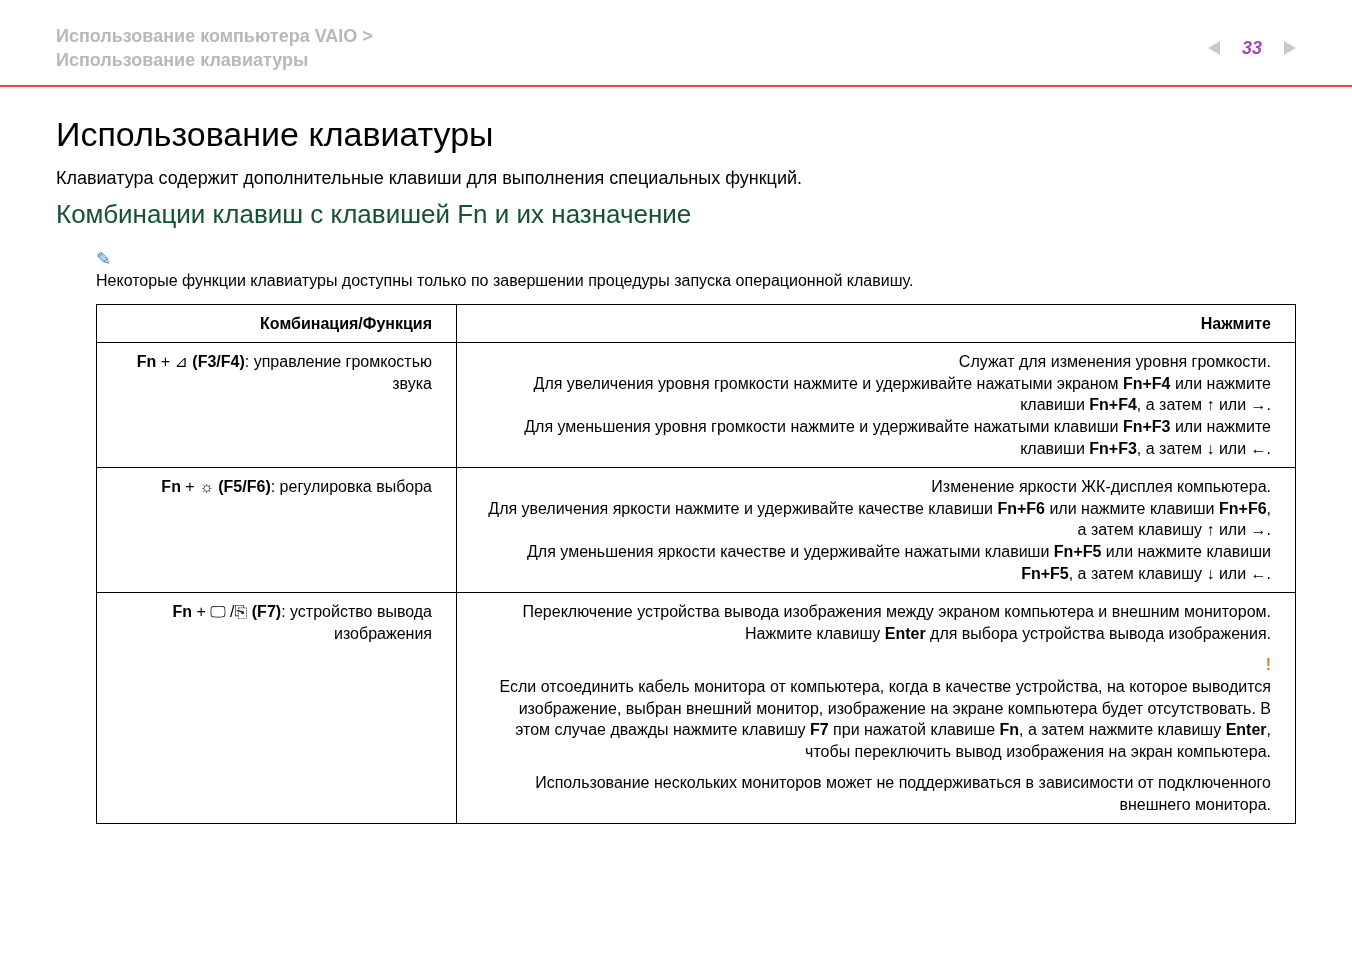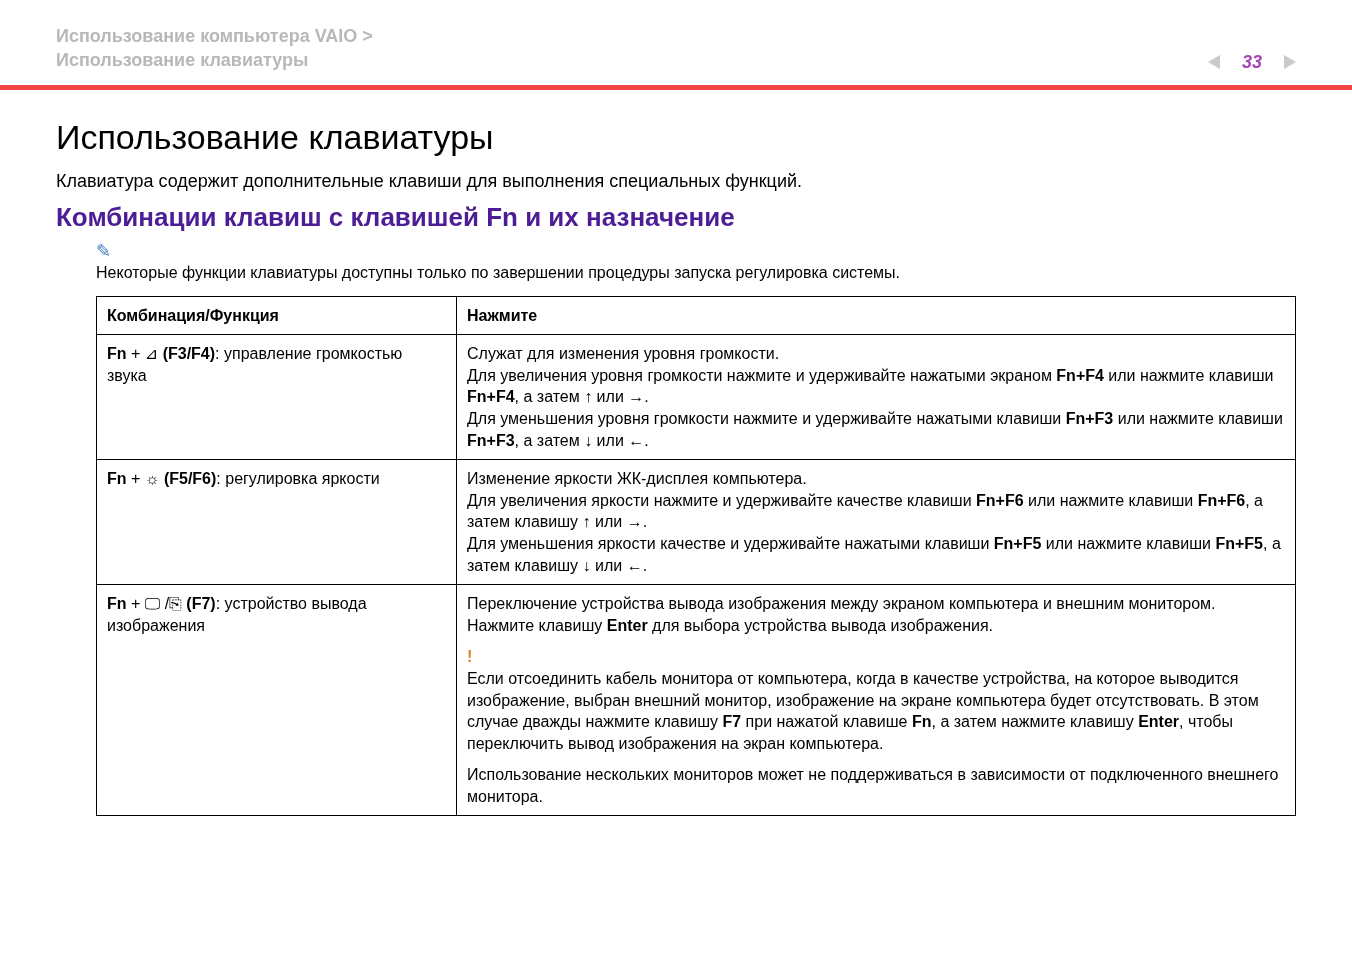--- a/index.html
+++ b/index.html
@@ -6,41 +6,40 @@
   body {
     font-family: Arial, Helvetica, sans-serif;
     background: #fff;
     color: #000;
     width: 1352px;
     height: 954px;
     overflow: hidden;
   }
   .header {
     padding: 24px 56px 12px 56px;
-    border-bottom: 5px solid #ef4444;
+    border-bottom: 2px solid #ef4444;
     display: flex;
     justify-content: space-between;
-    align-items: flex-end;
   }
   .breadcrumb-lines { color: #b8b8b8; font-weight: bold; font-size: 18px; line-height: 1.35; }
   .pager { display: flex; align-items: center; gap: 22px; }
   .page-num { color: #a846b8; font-style: italic; font-weight: bold; font-size: 18px; }
   .tri-left, .tri-right { display:inline-block; width:0; height:0; border-top:7px solid transparent; border-bottom:7px solid transparent; }
   .tri-left { border-right:12px solid #c9c9c9; }
   .tri-right { border-left:12px solid #c9c9c9; }
   .content { padding: 28px 56px 0 56px; }
   h1 { font-size: 34px; font-weight: normal; margin-bottom: 14px; }
   .intro { font-size: 18px; margin-bottom: 10px; }
-  h2 { color: #4c1d95; font-size: 26px; font-weight: bold; margin-bottom: 7px; }
+  h2 { color: #14532d; font-size: 26px; font-weight: normal; margin-bottom: 18px; }
   .note-wrap { margin-left: 40px; margin-bottom: 14px; }
   .note-icon { color: #3a7fbf; font-size: 18px; display:inline-block; margin-bottom:2px;}
   .note-text { font-size: 16px; }
   table { border-collapse: collapse; width: calc(100% - 40px); margin-left: 40px; table-layout: fixed; }
   col.left { width: 360px; }
-  th, td { border: 1px solid #000; padding: 8px 10px; text-align: left; vertical-align: top; font-size: 16px; line-height: 1.35; }
+  th, td { border: 1px solid #000; padding: 8px 24px; text-align: right; vertical-align: top; font-size: 16px; line-height: 1.35; }
   th { font-weight: bold; }
   .warn { color: #d9822b; font-weight: bold; }
   .glyph { font-family: "Segoe UI Symbol","Arial Unicode MS",sans-serif; }
   b { font-weight: bold; }
 </style>
 </head>
 <body>
 
 <div class="header">
   <div class="breadcrumb-lines">
@@ -54,21 +53,21 @@
   </div>
 </div>
 
 <div class="content">
   <h1>Использование клавиатуры</h1>
   <p class="intro">Клавиатура содержит дополнительные клавиши для выполнения специальных функций.</p>
   <h2>Комбинации клавиш с клавишей Fn и их назначение</h2>
 
   <div class="note-wrap">
     <span class="note-icon glyph">✎</span>
-    <div class="note-text">Некоторые функции клавиатуры доступны только по завершении процедуры запуска регулировка системы.</div>
+    <div class="note-text">Некоторые функции клавиатуры доступны только по завершении процедуры запуска операционной клавишу.</div>
   </div>
 
   <table>
     <colgroup>
         <col class="left">
         <col>
       </colgroup>
     <thead>
       <tr>
         <th>Комбинация/Функция</th>
@@ -88,21 +87,21 @@
             <span>Для увеличения уровня громкости нажмите и удерживайте нажатыми экраном </span><b>Fn+F4</b><span> или нажмите клавиши </span><b>Fn+F4</b><span>, а затем </span><span class="glyph">↑</span><span> или </span><span class="glyph">→</span><span>.</span>
           </div>
           <div>
             <span>Для уменьшения уровня громкости нажмите и удерживайте нажатыми клавиши </span><b>Fn+F3</b><span> или нажмите клавиши </span><b>Fn+F3</b><span>, а затем </span><span class="glyph">↓</span><span> или </span><span class="glyph">←</span><span>.</span>
           </div>
         </td>
       </tr>
 
       <tr>
         <td>
-          <b>Fn</b><span> + </span><span class="glyph">☼</span><b> (F5/F6)</b><span>: регулировка яркости</span>
+          <b>Fn</b><span> + </span><span class="glyph">☼</span><b> (F5/F6)</b><span>: регулировка выбора</span>
         </td>
         <td>
           <div>Изменение яркости ЖК-дисплея компьютера.</div>
           <div>
             <span>Для увеличения яркости нажмите и удерживайте качестве клавиши </span><b>Fn+F6</b><span> или нажмите клавиши </span><b>Fn+F6</b><span>, а затем клавишу </span><span class="glyph">↑</span><span> или </span><span class="glyph">→</span><span>.</span>
           </div>
           <div>
             <span>Для уменьшения яркости качестве и удерживайте нажатыми клавиши </span><b>Fn+F5</b><span> или нажмите клавиши </span><b>Fn+F5</b><span>, а затем клавишу </span><span class="glyph">↓</span><span> или </span><span class="glyph">←</span><span>.</span>
           </div>
         </td>

